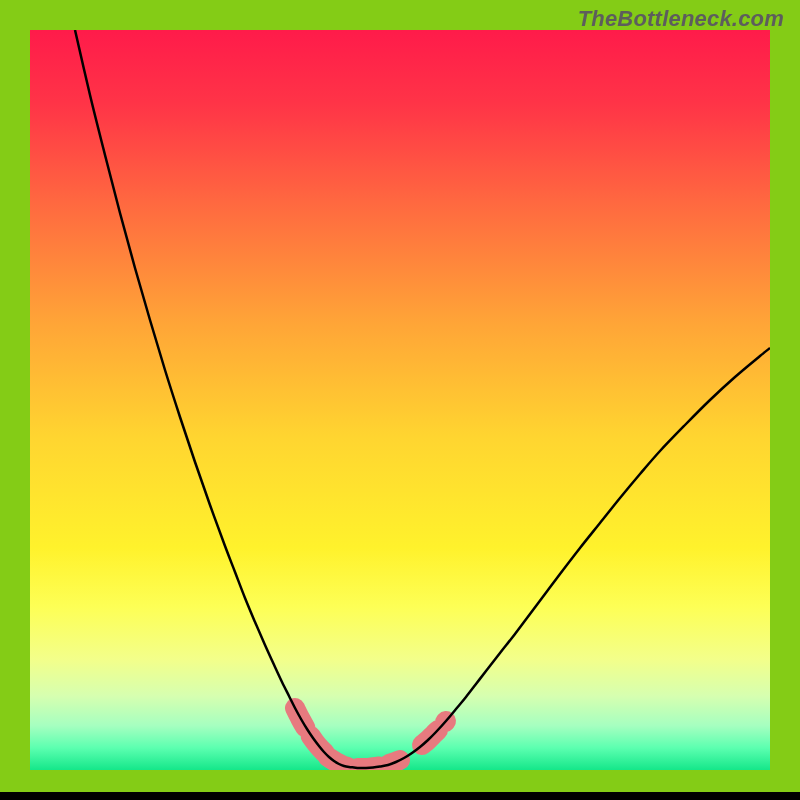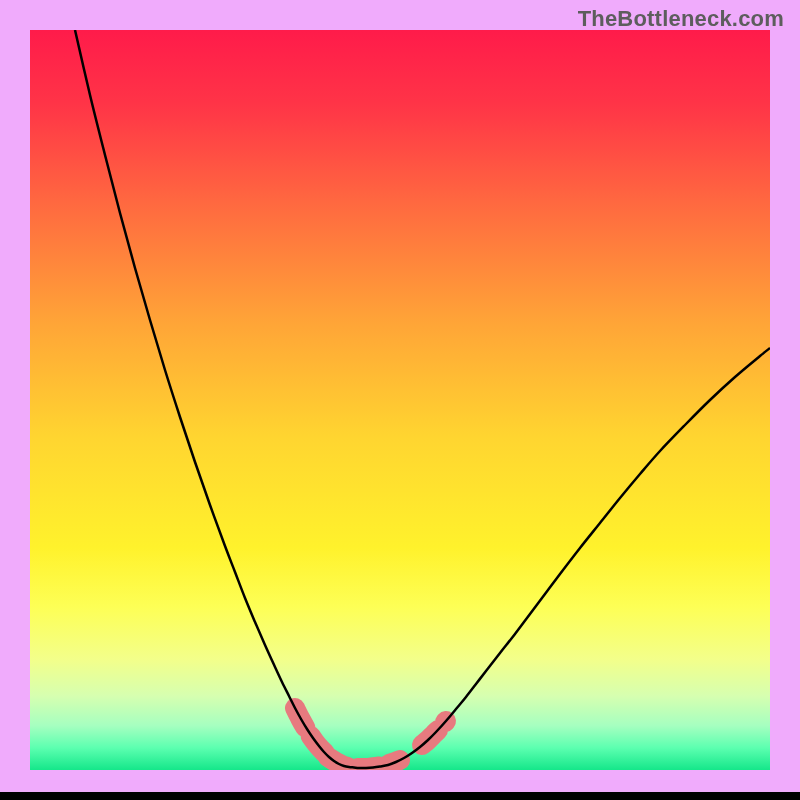--- a/index.html
+++ b/index.html
@@ -8,21 +8,22 @@
     width: 800px;
     height: 800px;
     overflow: hidden;
     background: #000;
     font-family: Arial, Helvetica, sans-serif;
   }
   .outer {
     position: relative;
     width: 800px;
     height: 792px;
-    background: #f0abfc;
+    background: #84cc16;
+    font-style: italic;
   }
   .plot-area {
     position: absolute;
     left: 30px;
     top: 30px;
     width: 740px;
     height: 740px;
     overflow: hidden;
   }
   .gradient {

